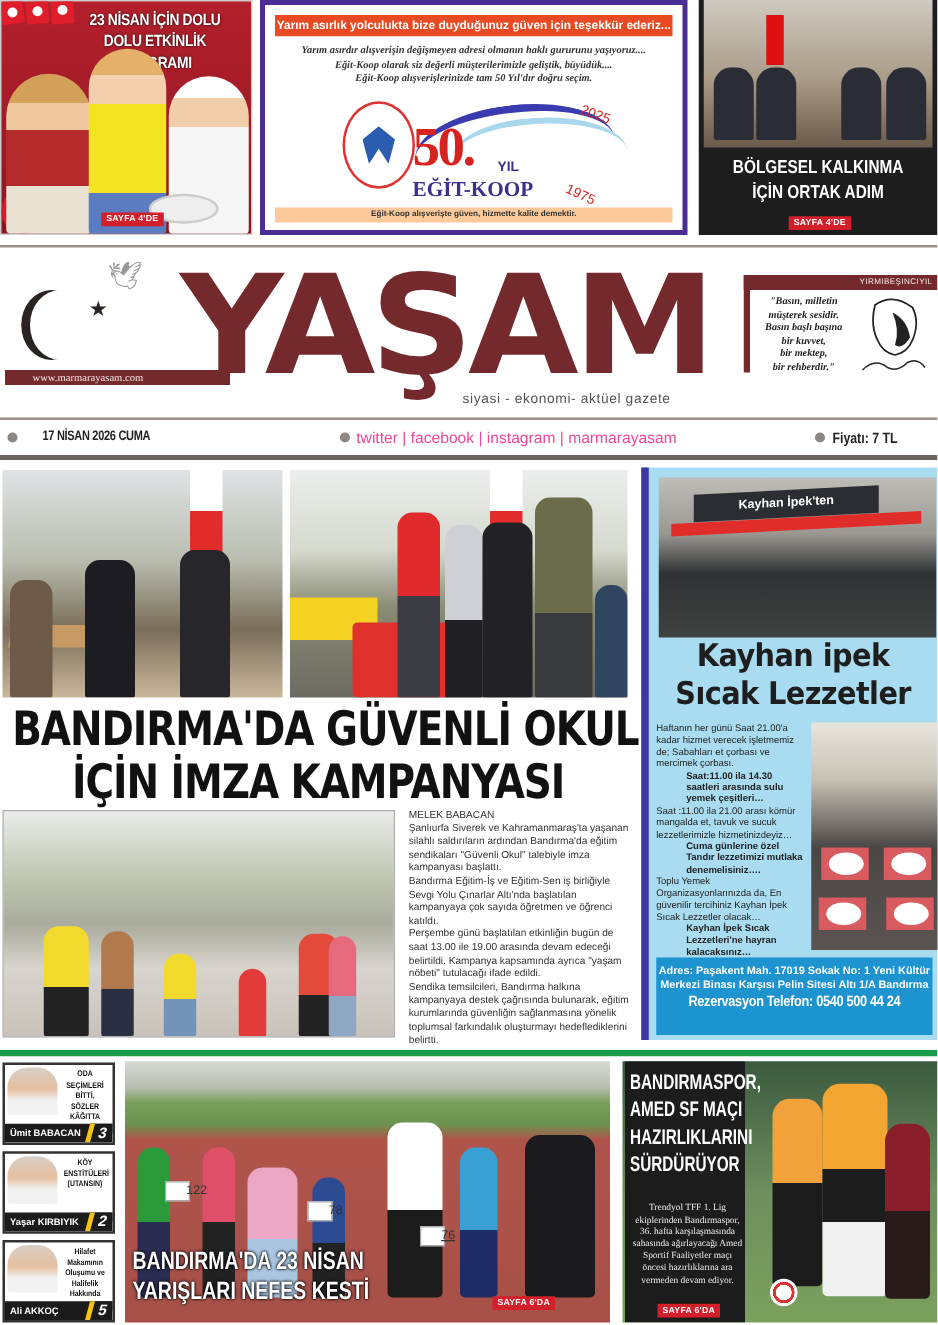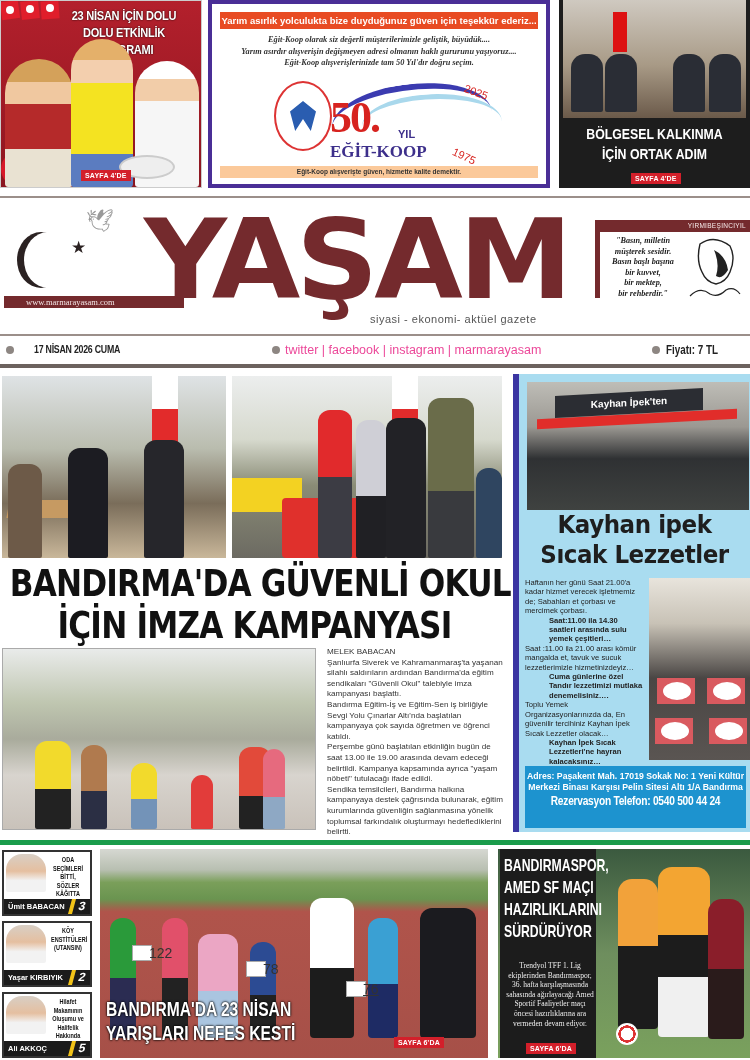--- a/index.html
+++ b/index.html
@@ -97,21 +97,21 @@
   
   .green-rule { left: 0; top: 840px; width: 750px; height: 5px; background: #1a9c4b; }
   .col-box { position: absolute; left: 2px; width: 90px; border: 2px solid #333; background: #fff; overflow: hidden; }
   .col-box .face { position: absolute; left: 2px; top: 2px; width: 40px; height: 38px; background: linear-gradient(180deg,#d8cfc5 0%,#e5bfa0 45%,#f2f2f2 70%); border-radius: 16px 16px 2px 2px; }
   .col-box .ctitle { position: absolute; left: 44px; right: 2px; top: 4px; font-weight: bold; font-size: 6.5px; line-height: 8.5px; text-align: center; color: #111; transform: scaleX(0.85); }
   .col-box .cname { position: absolute; left: 0; right: 0; bottom: 0; height: 15px; background: #1b1b1b; color: #fff; font-weight: bold; font-size: 7.5px; line-height: 15px; padding-left: 4px; }
   .col-box .cnum { position: absolute; right: 0; bottom: 0; width: 20px; height: 15px; background: #1b1b1b; color: #fff; font-weight: bold; font-size: 12px; line-height: 15px; text-align: center; border-left: 4px solid #f2c318; transform: skewX(-15deg); }
 
   .photo-race { left: 100px; top: 849px; width: 388px; height: 209px; background: linear-gradient(180deg,#d6d8d2 0%,#b8bfb1 10%,#7a9f5a 16%,#6a9450 24%,#b0544b 30%,#a65048 100%); overflow: hidden; }
   .runner { position: absolute; bottom: 20px; border-radius: 12px 12px 4px 4px; }
-  .bib { position: absolute; width: 20px; height: 16px; background: #fff; border: 1px solid #aaa; font-size: 14px; text-align: right; line-height: 14px; color: #333; padding-left: 16px; }
+  .bib { position: absolute; width: 20px; height: 16px; background: #fff; border: 1px solid #aaa; font-size: 10px; text-align: right; line-height: 14px; color: #333; padding-left: 16px; }
   .race-title { position: absolute; left: 6px; top: 148px; color: #fff; font-weight: bold; font-size: 20px; line-height: 24px; transform: scaleX(0.78); transform-origin: left; text-shadow: 0 0 3px #000, 0 0 2px #000; white-space: nowrap; }
   .photo-race .page-tag { right: 44px; bottom: 10px; }
 
   .sport { left: 498px; top: 849px; width: 252px; height: 209px; background: linear-gradient(180deg,#3b5a3f 0%,#6e8e5e 50%,#7aa15d 100%); overflow: hidden; }
   .sport .left-panel { position: absolute; left: 2px; top: 0; width: 96px; height: 209px; background: #1c1c1c; padding-left: 23px; }
   .sport .s-title { position: absolute; left: 4px; top: 6px; width: 130px; color: #fff; font-weight: bold; font-size: 17px; line-height: 22px; transform: scaleX(0.72); transform-origin: left; white-space: nowrap; }
   .sport .s-text { position: absolute; left: 6px; top: 112px; width: 88px; color: #eee; font-family: "Liberation Serif", serif; font-size: 7.5px; line-height: 9.6px; text-align: center; }
   .sport .page-tag { left: 26px; bottom: 4px; }
   .player { position: absolute; border-radius: 14px 14px 4px 4px; }
   .ball { position: absolute; width: 22px; height: 22px; border-radius: 50%; background: radial-gradient(circle,#fff 40%,#d33 41% 55%,#fff 56%); }
@@ -133,22 +133,22 @@
   <div class="kid kid1"></div>
   <div class="kid kid2"></div>
   <div class="kid kid3"></div>
   <div class="drum"></div>
   <div class="page-tag">SAYFA 4'DE</div>
 </div>
 
 <div class="abs ad1">
   <div class="banner">Yarım asırlık yolculukta bize duyduğunuz güven için teşekkür ederiz...</div>
   <div class="lines">
+    <div>Yarım asırdır alışverişin değişmeyen adresi olmanın haklı gururunu yaşıyoruz....</div>
     <div>Eğit-Koop olarak siz değerli müşterilerimizle geliştik, büyüdük....</div>
-    <div>Yarım asırdır alışverişin değişmeyen adresi olmanın haklı gururunu yaşıyoruz....</div>
     <div>Eğit-Koop alışverişlerinizde tam 50 Yıl'dır doğru seçim.</div>
   </div>
   <div class="logo-ring"></div>
   <div class="swoosh"></div>
   <div class="swoosh2"></div>
   <div class="fifty">50.</div>
   <div class="yil">YIL</div>
   <div class="brand">EĞİT-KOOP</div>
   <div class="y2025">2025</div>
   <div class="y1975">1975</div>
@@ -300,21 +300,21 @@
 <div class="abs photo-race">
   <div class="runner" style="left:10px; width:26px; height:120px; background:linear-gradient(180deg,#2a9a3a 0 50%,#2b2c52 50%);"></div>
   <div class="runner" style="left:62px; width:26px; height:120px; background:linear-gradient(180deg,#e1506a 0 50%,#222 50%);"></div>
   <div class="runner" style="left:98px; width:40px; height:104px; background:linear-gradient(180deg,#eba6c4 0 55%,#aac5e0 55%);"></div>
   <div class="runner" style="left:150px; width:26px; height:96px; background:linear-gradient(180deg,#2c4b93 0 55%,#222 55%);"></div>
   <div class="runner" style="left:210px; width:44px; height:140px; background:linear-gradient(180deg,#ffffff 0 50%,#1c1c1c 50%);"></div>
   <div class="runner" style="left:268px; width:30px; height:120px; background:linear-gradient(180deg,#3aa0d3 0 55%,#1e2b64 55%);"></div>
   <div class="runner" style="left:320px; width:56px; height:130px; background:#1b1b1f;"></div>
   <div class="bib" style="left:32px; top:96px;">122</div>
   <div class="bib" style="left:146px; top:112px;">78</div>
-  <div class="bib" style="left:246px; top:132px;text-decoration:underline;">76</div>
+  <div class="bib" style="left:236px; top:132px;text-decoration:underline;">76</div>
   <div class="race-title">
     <div>BANDIRMA'DA 23 NİSAN</div>
     <div>YARIŞLARI NEFES KESTİ</div>
   </div>
   <div class="page-tag">SAYFA 6'DA</div>
 </div>
 
 <div class="abs sport">
   <div class="player" style="left:120px; top:30px; width:40px; height:150px; background:linear-gradient(180deg,#f2a23a 0 45%,#1c1c1c 45%);"></div>
   <div class="player" style="left:160px; top:18px; width:52px; height:170px; background:linear-gradient(180deg,#f3a532 0 40%,#1c1c1c 40% 65%,#f0f0f0 65%);"></div>

